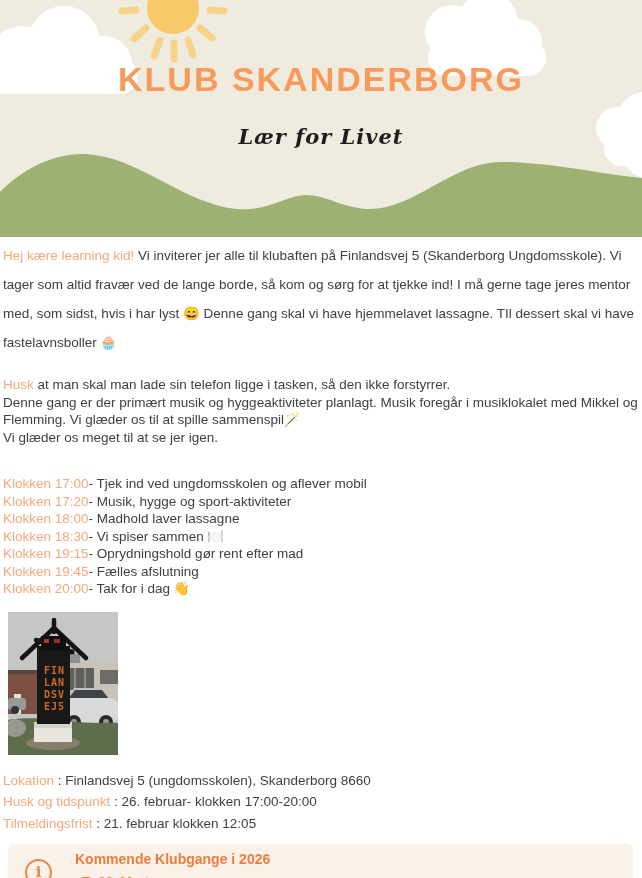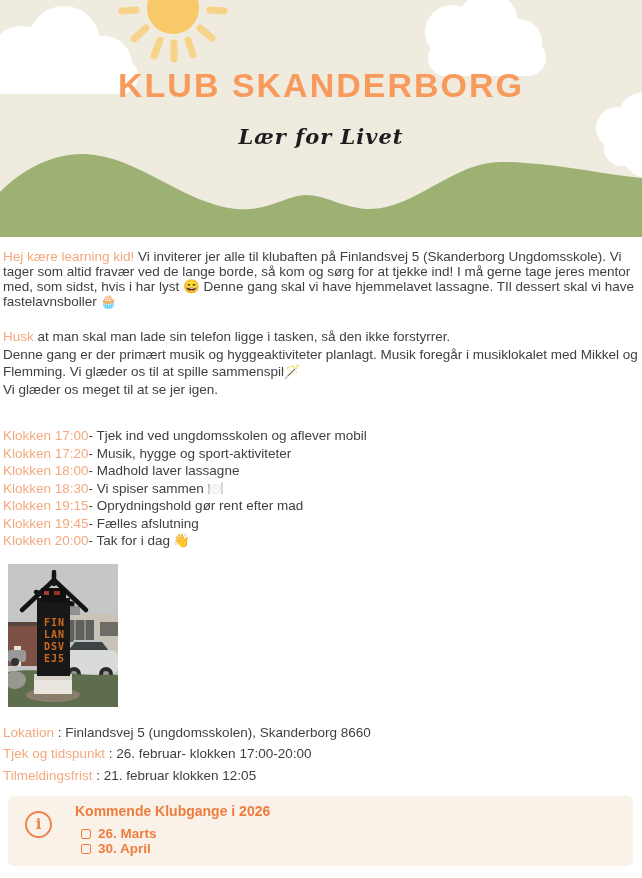--- a/index.html
+++ b/index.html
@@ -8,35 +8,35 @@
     width:642px; height:878px; background:#ffffff;
     font-family:"Liberation Sans", sans-serif;
     color:#3f3f3f; font-size:13.5px;
   }
   .page { width:642px; height:878px; overflow:hidden; position:relative; }
 
   
   .hero { position:relative; width:642px; height:237px; overflow:hidden; }
   .hero svg { position:absolute; top:0; left:0; }
   .hero-title {
-    position:absolute; top:66px; left:0; width:100%;
+    position:absolute; top:60px; left:0; width:100%;
     text-align:center; font-size:34px; font-weight:bold;
     letter-spacing:2px; color:#F89A5B;
   }
   .hero-subtitle {
     position:absolute; top:124px; left:0; width:100%;
     text-align:center; font-size:21px; font-weight:bold; font-style:italic;
     font-family:"DejaVu Serif", serif; color:#1d1d1d; letter-spacing:1px;
   }
 
   
   .content { padding:0 4px 0 3px; }
   .accent { color:#F4A87C; }
   p { margin:0; }
-  .para-intro { margin-top:12px; line-height:15px; }
+  .para-intro { margin-top:4px; line-height:29px; }
   .block-mid { margin-top:19px; line-height:17.5px; }
   .block-mid .line { display:block; }
   .schedule { margin-top:29px; line-height:17.5px; }
   .schedule-row { display:block; }
 
   .photo-wrap { margin:14px 0 0 5px; width:110px; height:150px; line-height:0; }
 
   .details { margin-top:8px; line-height:21.5px; }
   .details .line { display:block; }
 
@@ -181,21 +181,21 @@
             <text x="36" y="74">LAN</text>
             <text x="36" y="86">DSV</text>
             <text x="36" y="98">EJ5</text>
           </g>
         </g>
       </svg>
     </div>
 
     <div class="details">
       <span class="line"><span class="accent">Lokation</span><span> : Finlandsvej 5 (ungdomsskolen), Skanderborg 8660</span></span>
-      <span class="line"><span class="accent">Tjek og tidspunkt</span><span> : 26. februar- klokken 17:00-20:00</span></span>
+      <span class="line"><span class="accent">Husk og tidspunkt</span><span> : 26. februar- klokken 17:00-20:00</span></span>
       <span class="line"><span class="accent">Tilmeldingsfrist</span><span> : 21. februar klokken 12:05</span></span>
     </div>
 
     <div class="callout">
       <span class="callout-icon">i</span>
       <div class="callout-content">
         <div class="callout-title">Kommende Klubgange i 2026</div>
         <div class="callout-items">
           <span class="callout-item"><span class="checkbox"></span><span>26. Marts</span></span>
           <span class="callout-item"><span class="checkbox"></span><span>30. April</span></span>

